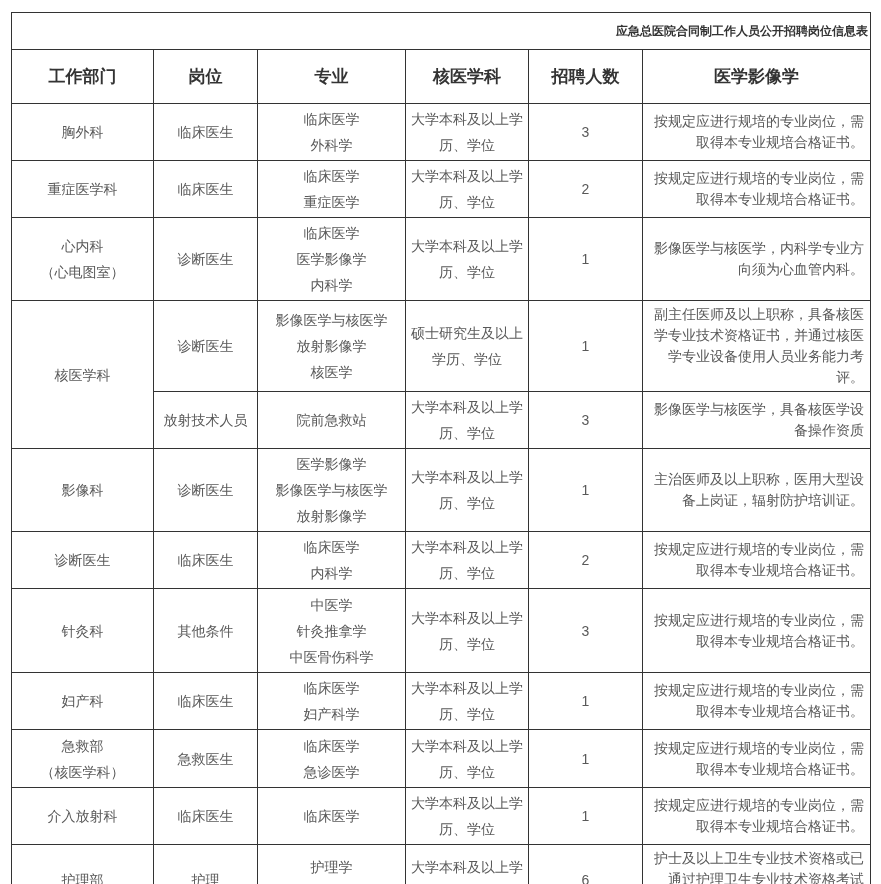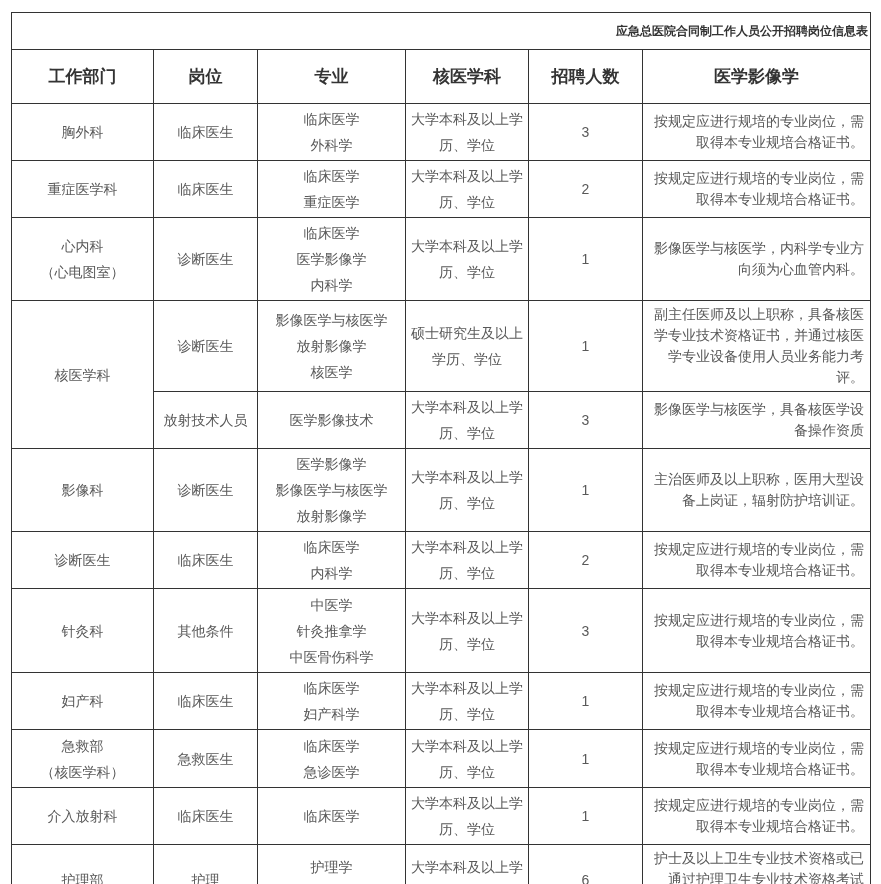--- a/index.html
+++ b/index.html
@@ -125,21 +125,21 @@
 放射影像学
 核医学</td>
       <td class="c">硕士研究生及以上
 学历、学位</td>
       <td class="c">1</td>
       <td class="cond">副主任医师及以上职称，具备核医学专业技术资格证书，并通过核医学专业设备使用人员业务能力考评。</td>
     </tr>
 
     <tr style="height:49px">
       <td class="c">放射技术人员</td>
-      <td class="c">医学影像技术</td>
+      <td class="c">院前急救站</td>
       <td class="c">大学本科及以上学
 历、学位</td>
       <td class="c">3</td>
       <td class="cond">影像医学与核医学，具备核医学设备操作资质</td>
     </tr>
 
     <tr style="height:80px">
       <td class="c">影像科</td>
       <td class="c">诊断医生</td>
       <td class="c">医学影像学

